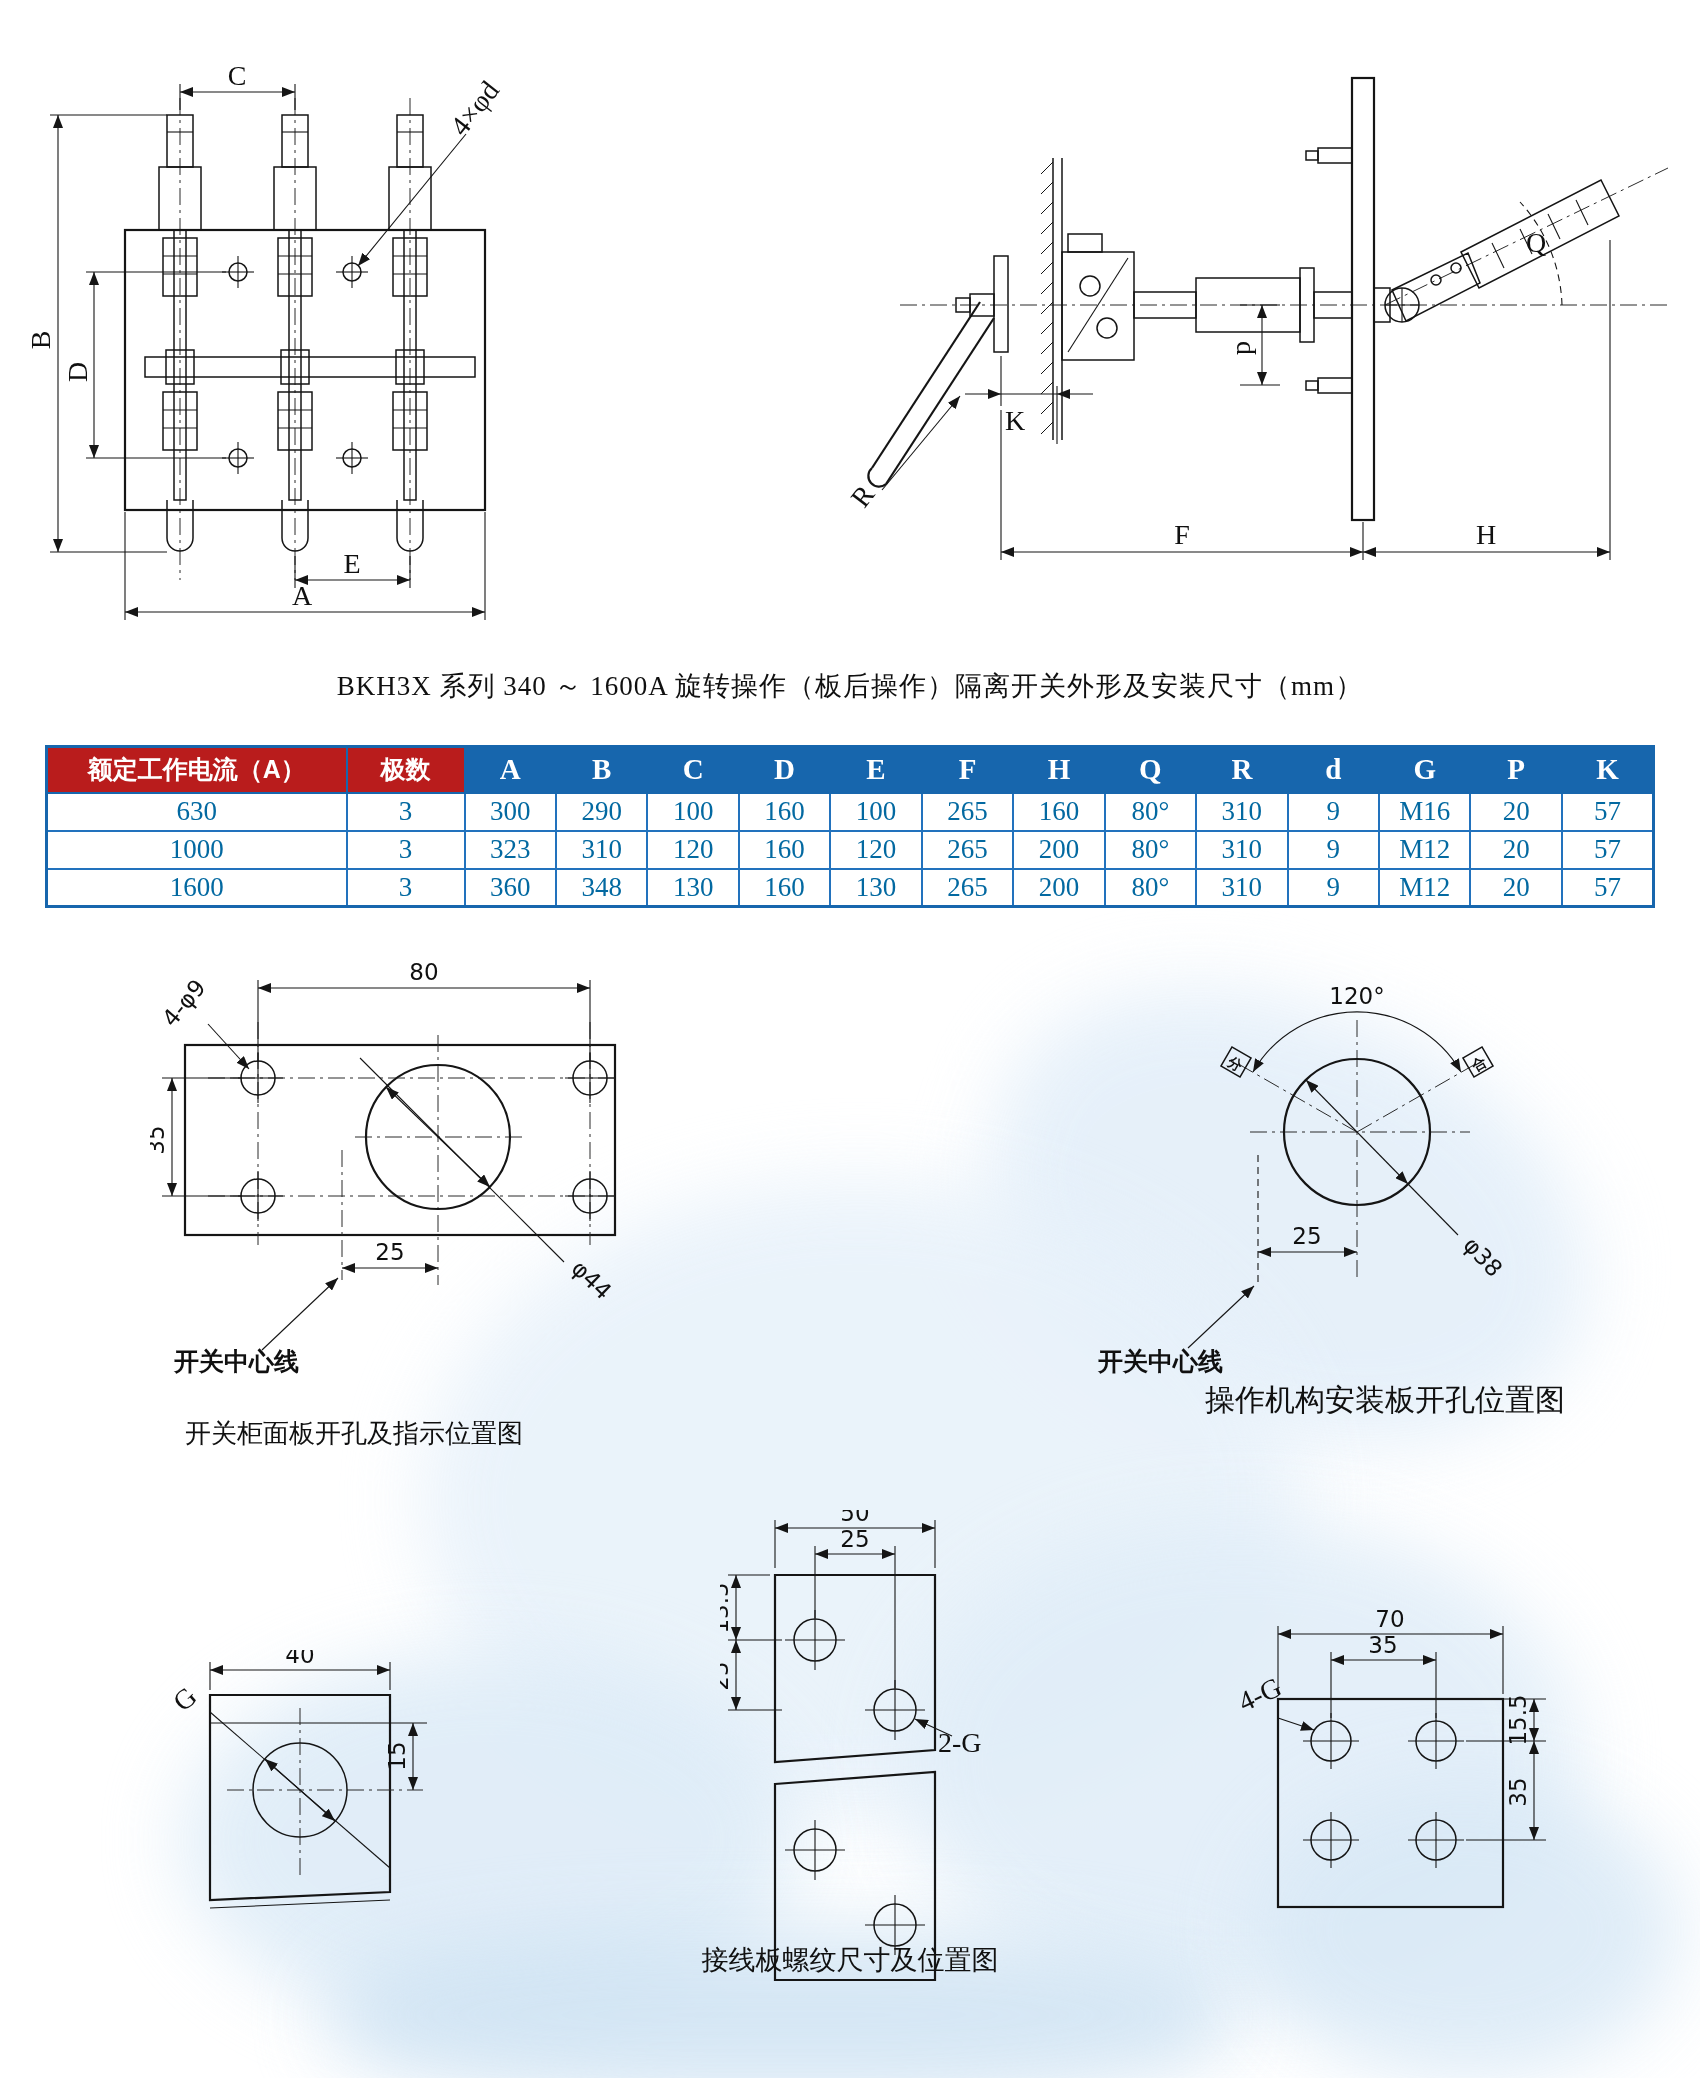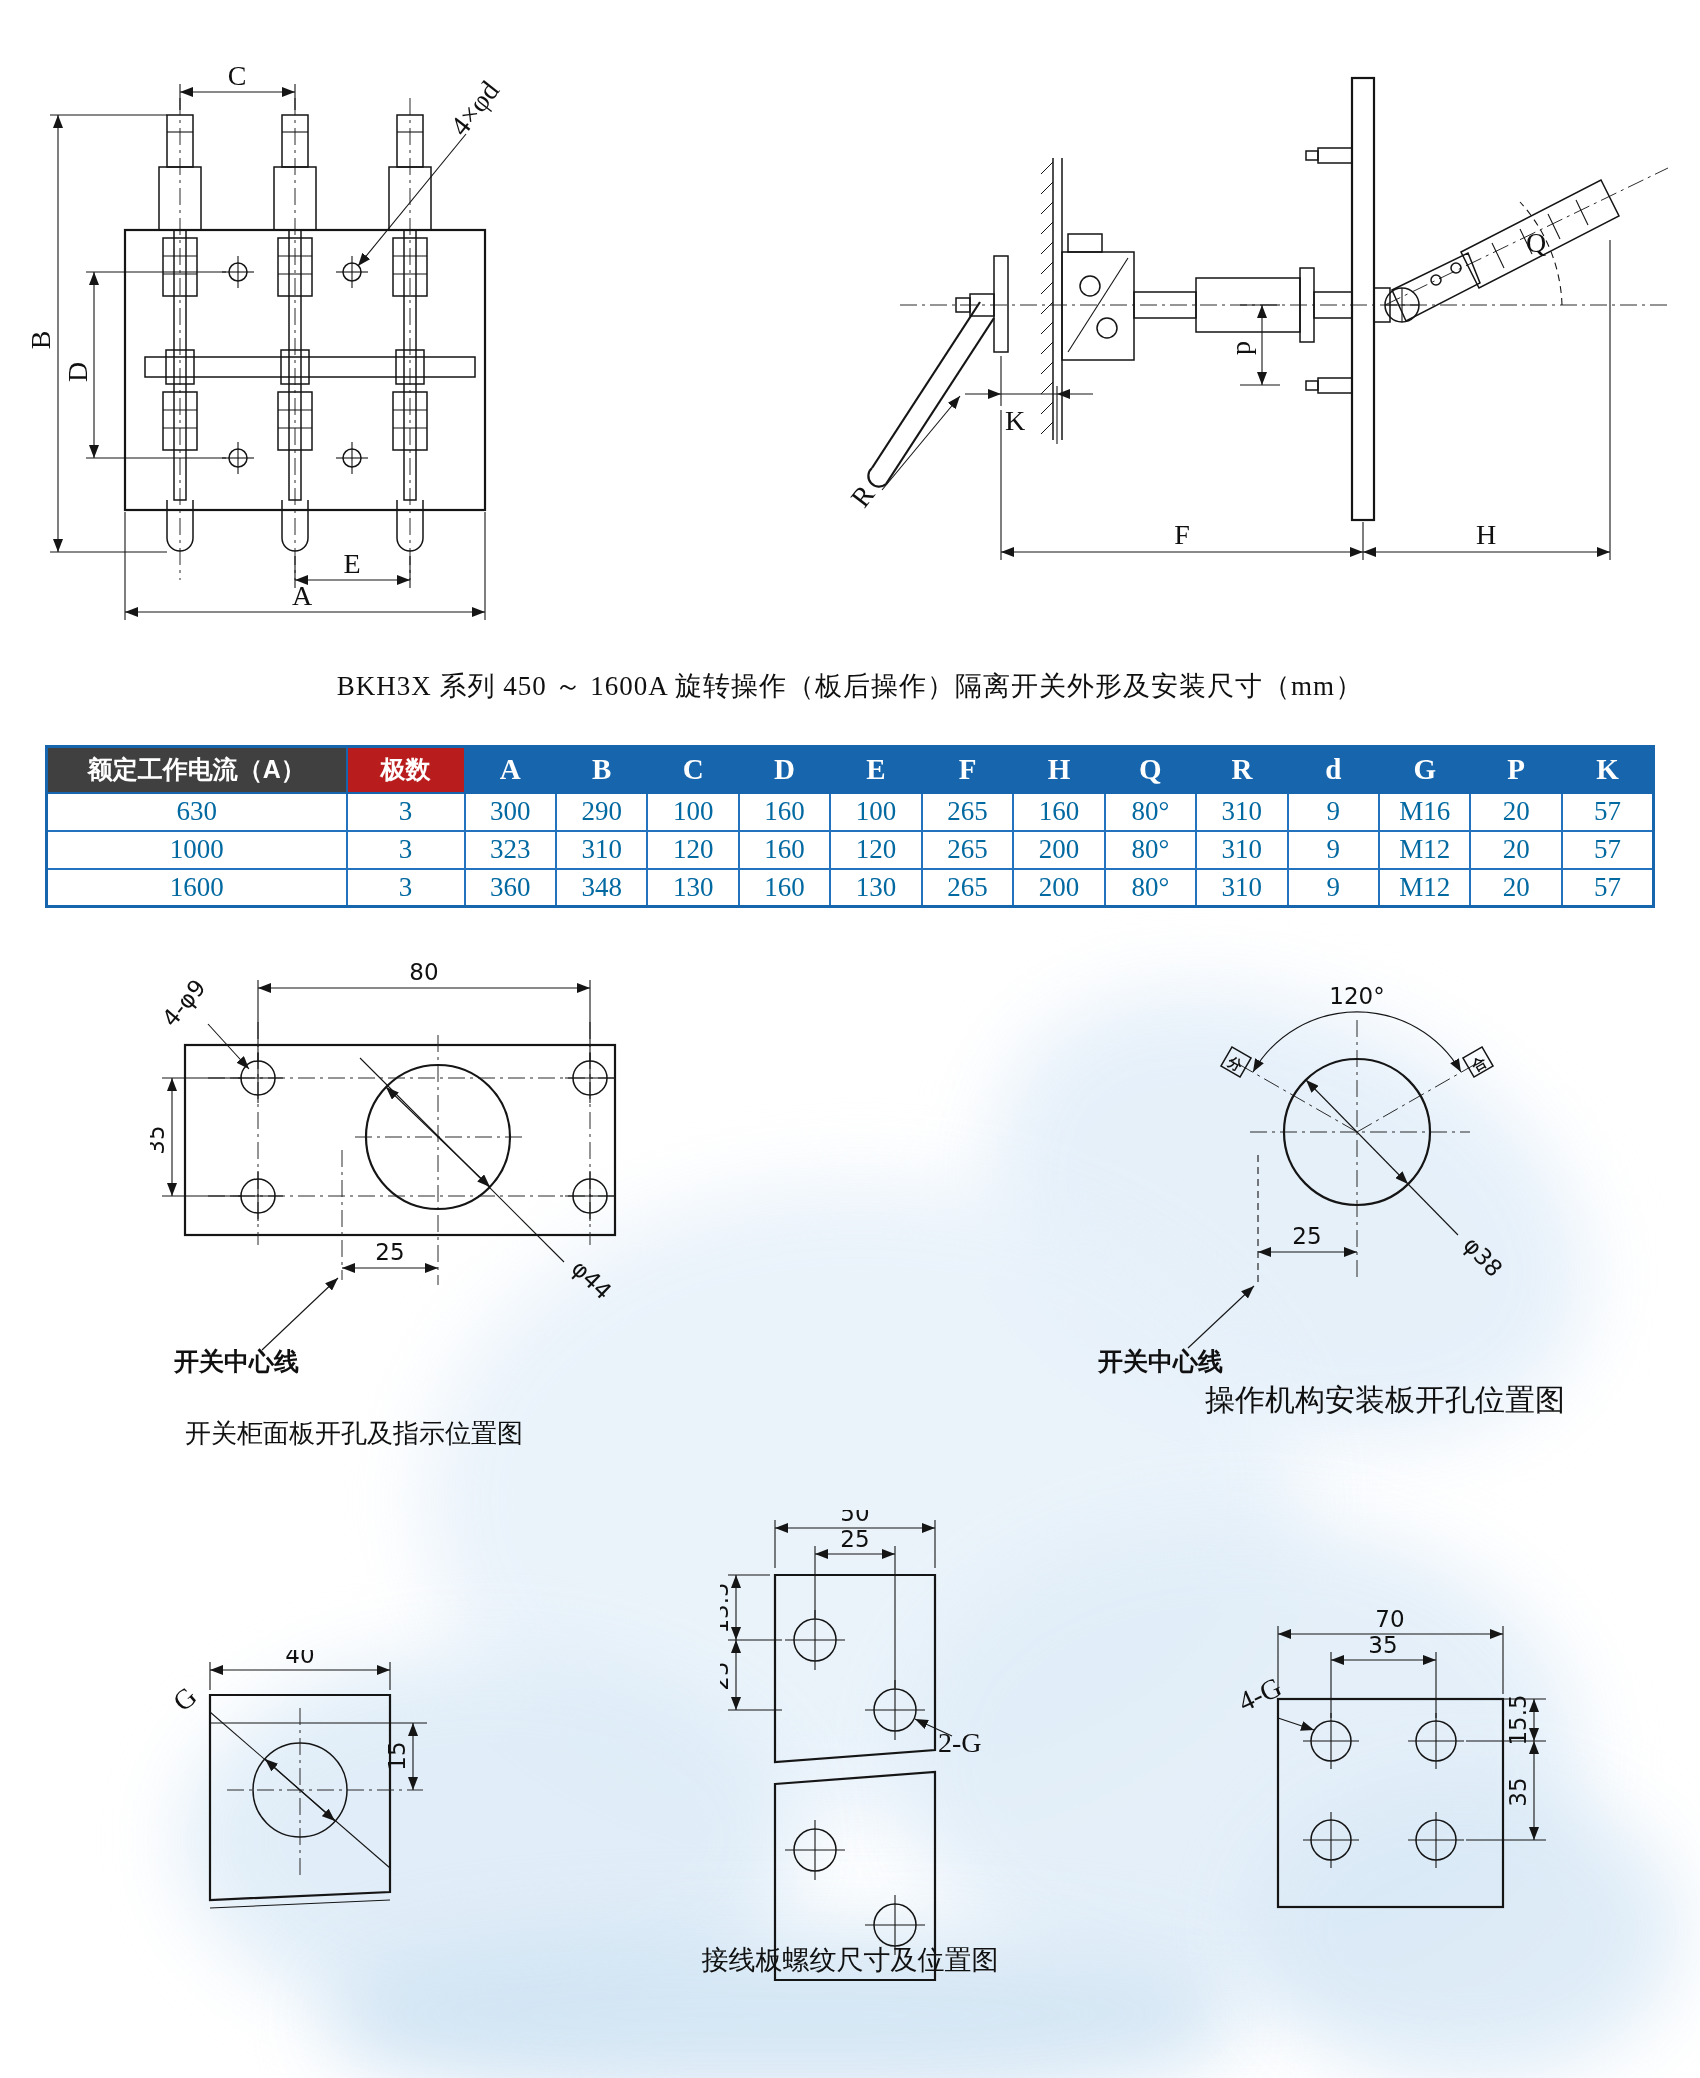--- a/index.html
+++ b/index.html
@@ -241,26 +241,26 @@
     <line class="thin" x1="191" y1="370" x2="191" y2="520"></line>
     <line class="thin" x1="553" y1="482" x2="553" y2="520"></line>
     <line class="thin" x1="800" y1="200" x2="800" y2="520"></line>
     <line class="dim" x1="191" y1="512" x2="553" y2="512" marker-start="url(#ar2)" marker-end="url(#ar2)"></line>
     <line class="dim" x1="553" y1="512" x2="800" y2="512" marker-start="url(#ar2)" marker-end="url(#ar2)"></line>
     <text class="dl" x="372" y="504" text-anchor="middle">F</text>
     <text class="dl" x="676" y="504" text-anchor="middle">H</text>
   </g>
 </svg>
 
-<div class="caption" style="left:0;top:668px;width:1700px;text-align:center;font-size:27px;letter-spacing:1px">BKH3X 系列 450 ～ 1600A 旋转操作（板后操作）隔离开关外形及安装尺寸（mm）</div>
+<div class="caption" style="left:0;top:668px;width:1700px;text-align:center;font-size:27px;letter-spacing:1px">BKH3X 系列 340 ～ 1600A 旋转操作（板后操作）隔离开关外形及安装尺寸（mm）</div>
 
 <table class="spec">
   <thead>
       <tr>
-        <th style="background: #404040;">额定工作电流（A）</th>
+        <th style="background: #b91c1c;">额定工作电流（A）</th>
         <th style="background: #b91c1c;">极数</th>
         <th class="letter" style="background: rgb(23, 102, 173);">A</th>
         <th class="letter" style="background: rgb(23, 102, 173);">B</th>
         <th class="letter" style="background: rgb(23, 102, 173);">C</th>
         <th class="letter" style="background: rgb(23, 102, 173);">D</th>
         <th class="letter" style="background: rgb(23, 102, 173);">E</th>
         <th class="letter" style="background: rgb(23, 102, 173);">F</th>
         <th class="letter" style="background: rgb(23, 102, 173);">H</th>
         <th class="letter" style="background: rgb(23, 102, 173);">Q</th>
         <th class="letter" style="background: rgb(23, 102, 173);">R</th>

